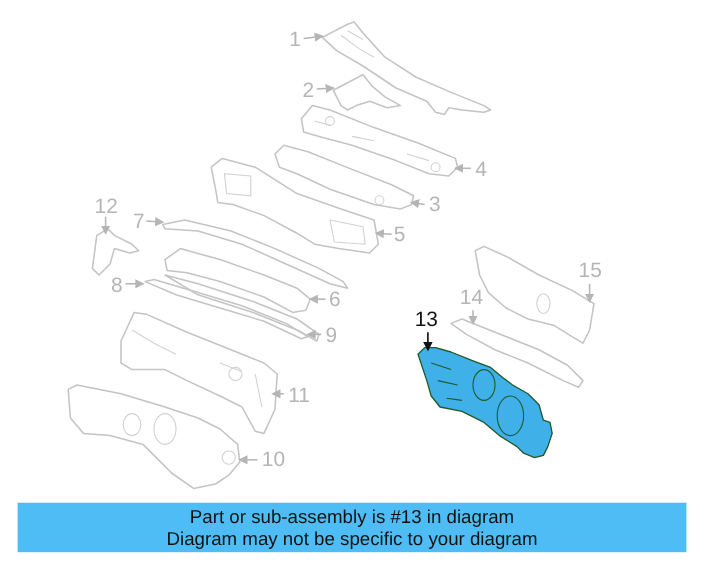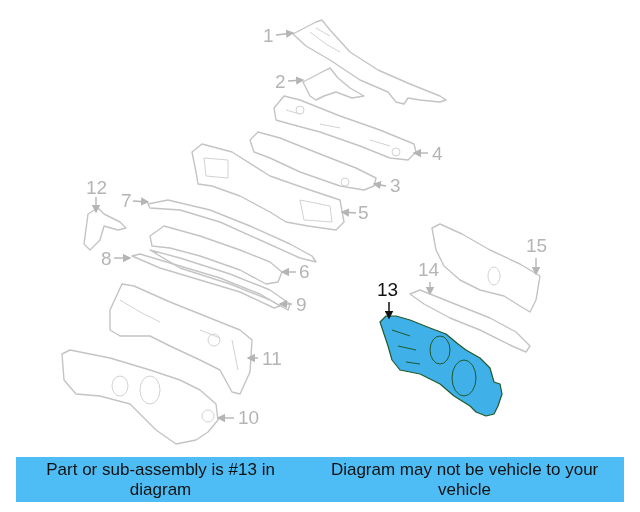--- a/index.html
+++ b/index.html
@@ -11,21 +11,21 @@
     .part-in { fill:none; stroke:#d2d2d2; stroke-width:1; }
     .arrow { stroke:#b5b5b5; stroke-width:1.4; fill:none; }
     .arrowhead { fill:#b5b5b5; }
     .arrow-hi { stroke:#111; stroke-width:1.5; }
     .arrowhead-hi { fill:#111; }
     .hl { fill:#3fb0e8; stroke:#1f5a2a; stroke-width:1.2; stroke-linejoin:round; }
     .hl-in { fill:none; stroke:#1f5a2a; stroke-width:1; }
     #banner {
       position:absolute; left:16px; top:457px; width:608px; height:45px;
       background:#4fbdf5; color:#111;
-      display:flex; flex-direction:row; align-items:center; justify-content:center;
+      display:flex; flex-direction:column; align-items:center; justify-content:center;
       font-size:17px; line-height:20px; text-align:center;
     }
   </style>
 </head>
 <body>
 
 <svg id="diagram" viewBox="0 0 640 512" xmlns="http://www.w3.org/2000/svg">
   <defs>
     <marker id="ah" markerWidth="6" markerHeight="6" refX="5" refY="3" orient="auto">
         <path d="M0,0 L6,3 L0,6 z" class="arrowhead"></path>
@@ -139,14 +139,14 @@
   <text class="lbl" x="238" y="424">10</text>
   <text class="lbl" x="262" y="365">11</text>
   <text class="lbl" x="86" y="194">12</text>
   <text class="lbl lbl-hi" x="377" y="296">13</text>
   <text class="lbl" x="418" y="276">14</text>
   <text class="lbl" x="526" y="252">15</text>
 </svg>
 
 <div id="banner">
   <div>Part or sub-assembly is #13 in diagram</div>
-  <div>Diagram may not be vehicle to your vehicle</div>
+  <div>Diagram may not be specific to your diagram</div>
 </div>
 
 </body></html>

